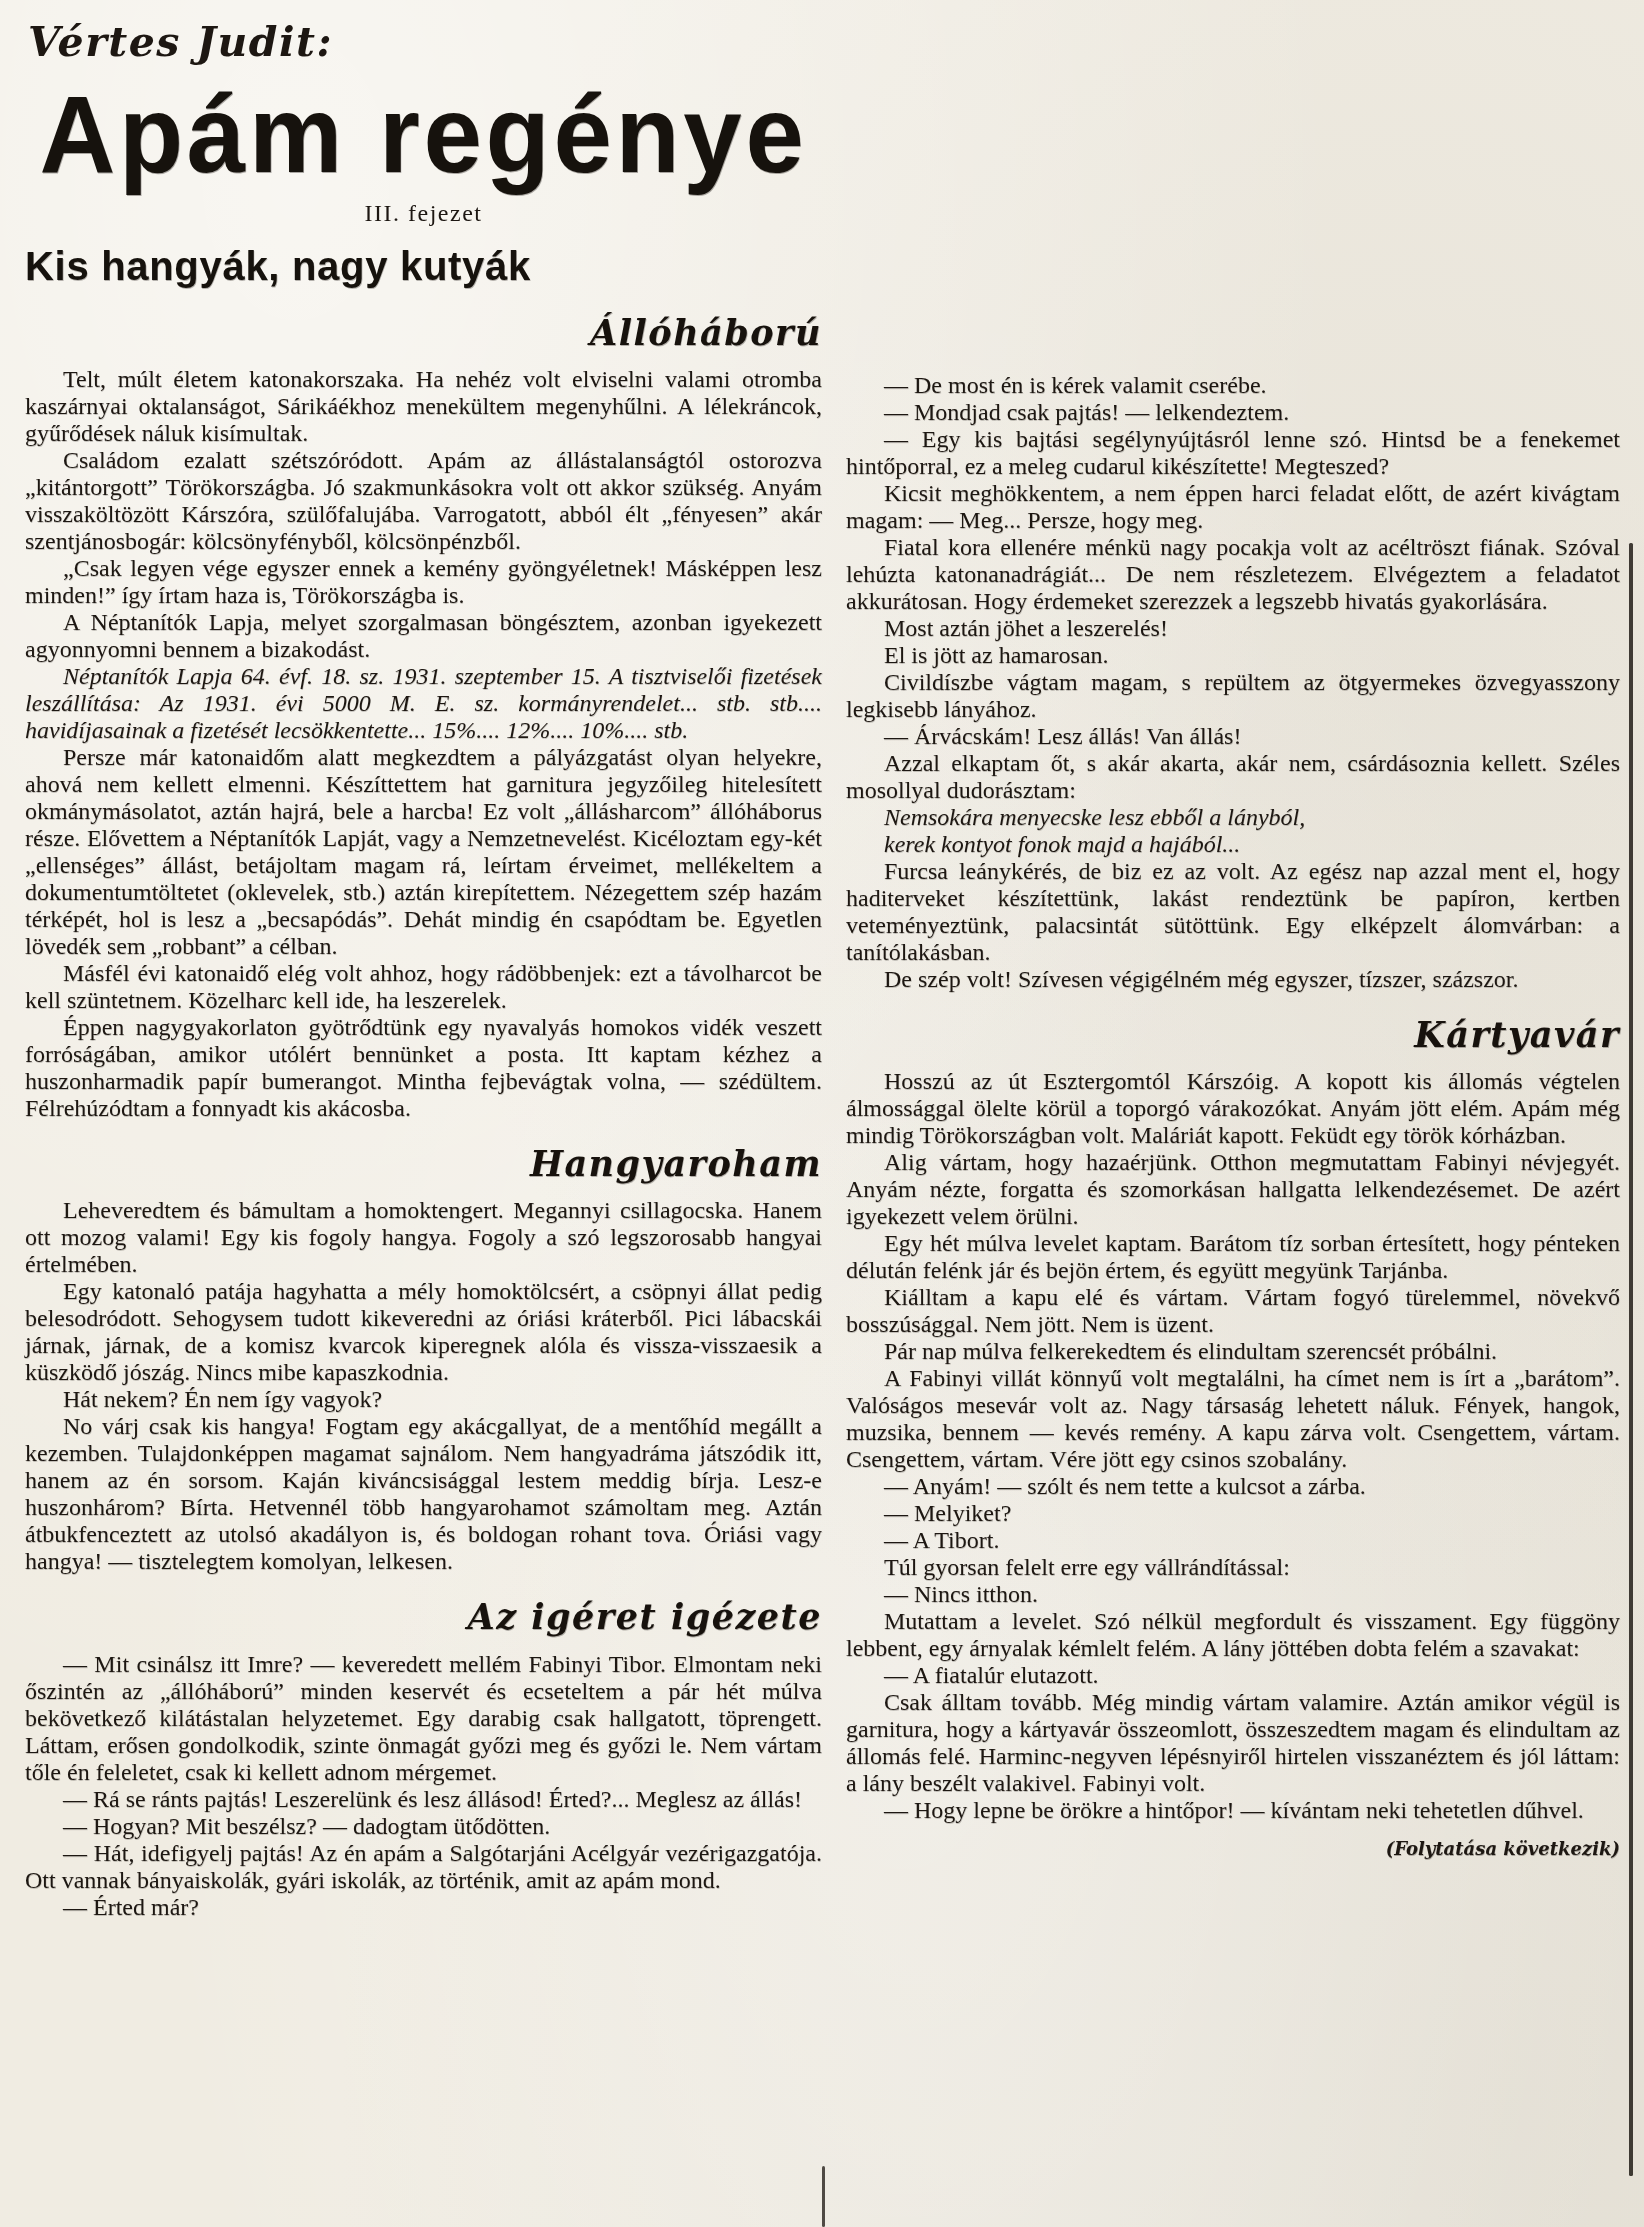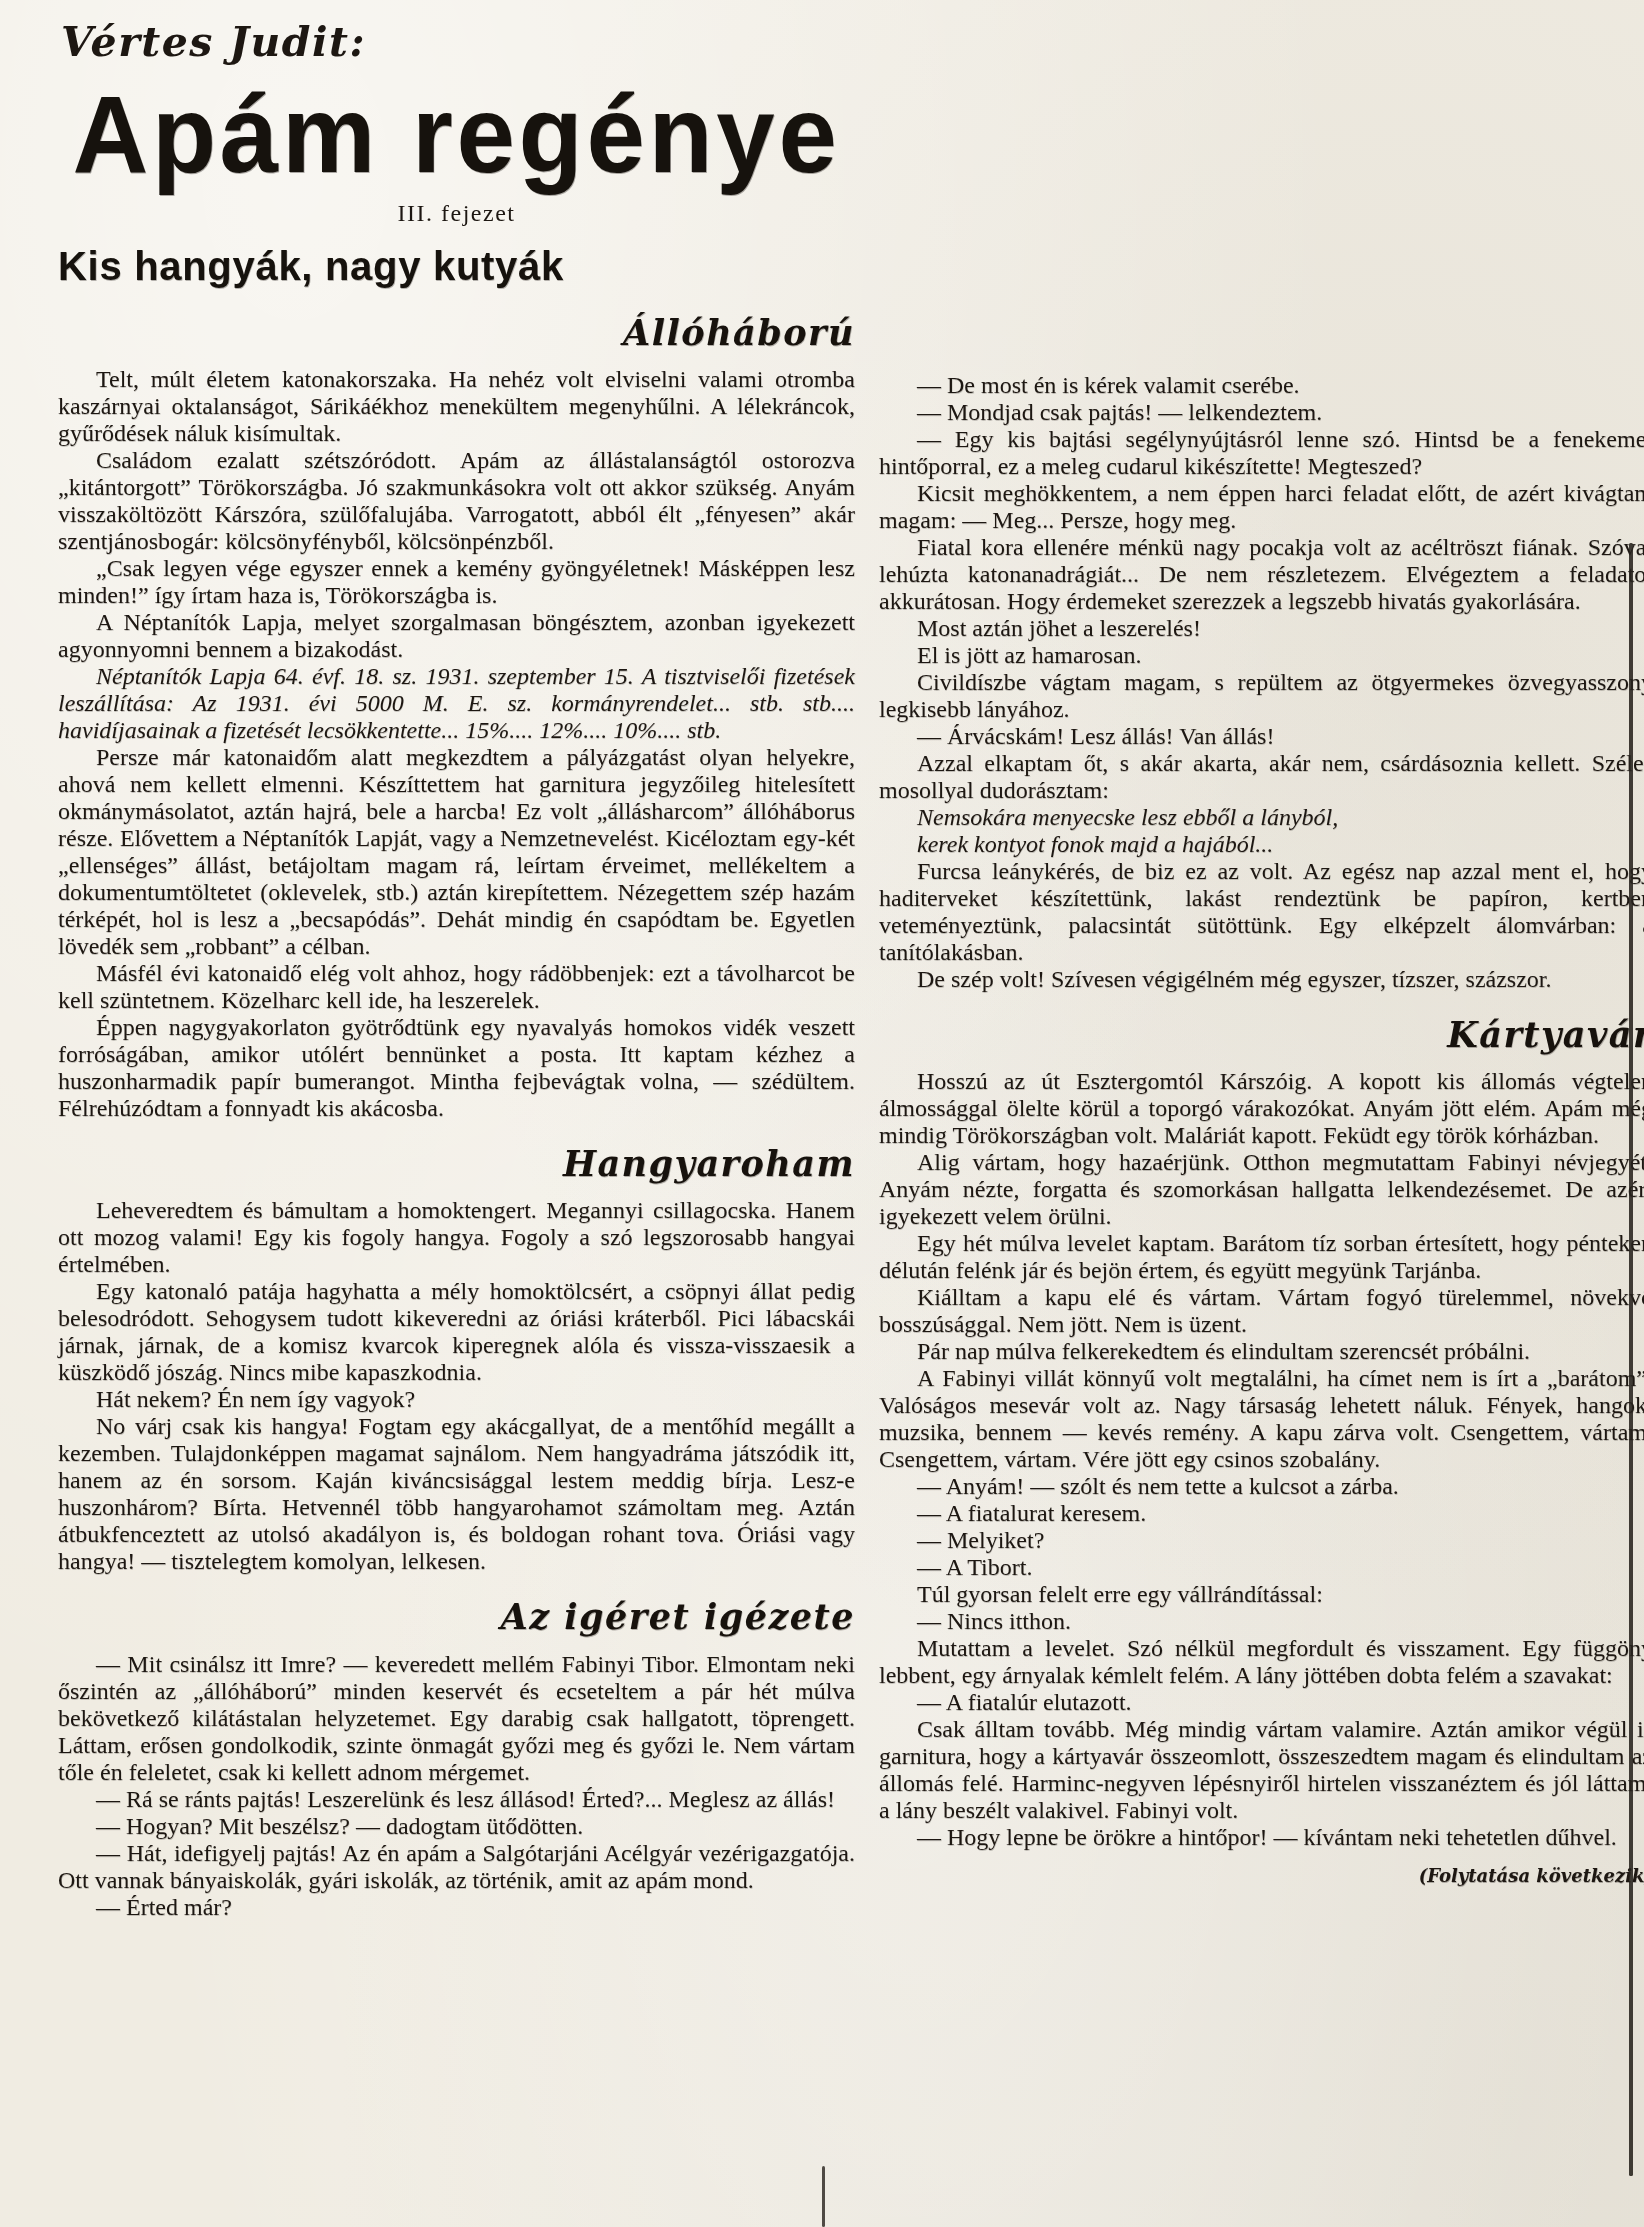--- a/index.html
+++ b/index.html
@@ -11,21 +11,21 @@
     background:
       radial-gradient(ellipse at 18% 8%, rgba(255,255,255,.55), transparent 55%),
       radial-gradient(ellipse at 85% 30%, rgba(214,209,198,.30), transparent 50%),
       radial-gradient(ellipse at 55% 75%, rgba(255,255,255,.35), transparent 60%),
       radial-gradient(ellipse at 92% 95%, rgba(205,200,188,.35), transparent 55%),
       #f0ece2;
     overflow:hidden;
     color:#1d1712;
     font-family:"Liberation Serif", serif;
   }
-  .col{position:absolute;margin-left:33px;}
+  .col{position:absolute;}
   .col-left{left:25px;top:8.9px;width:797px;}
   .col-right{left:846px;top:372px;width:774px;}
 
   .masthead{margin:0 0 4.4px 0;}
   .author{
     font-family:"DejaVu Serif", serif;
     font-style:italic;font-weight:bold;
     font-size:41px;line-height:49px;
     letter-spacing:1.5px;margin:8.9px 0 0 3px;
   }
@@ -130,21 +130,20 @@
         <p class="para">Furcsa leánykérés, de biz ez az volt. Az egész nap azzal ment el, hogy haditerveket készítettünk, lakást rendeztünk be papíron, kertben veteményeztünk, palacsintát sütöttünk. Egy elképzelt álomvárban: a tanítólakásban.</p>
         <p class="para">De szép volt! Szívesen végigélném még egyszer, tízszer, százszor.</p>
         <h2 class="sec-heading">Kártyavár</h2>
         <p class="para">Hosszú az út Esztergomtól Kárszóig. A kopott kis állomás végtelen álmossággal ölelte körül a toporgó várakozókat. Anyám jött elém. Apám még mindig Törökországban volt. Maláriát kapott. Feküdt egy török kórházban.</p>
         <p class="para">Alig vártam, hogy hazaérjünk. Otthon megmutattam Fabinyi névjegyét. Anyám nézte, forgatta és szomorkásan hallgatta lelkendezésemet. De azért igyekezett velem örülni.</p>
         <p class="para">Egy hét múlva levelet kaptam. Barátom tíz sorban értesített, hogy pénteken délután felénk jár és bejön értem, és együtt megyünk Tarjánba.</p>
         <p class="para">Kiálltam a kapu elé és vártam. Vártam fogyó türelemmel, növekvő bosszúsággal. Nem jött. Nem is üzent.</p>
         <p class="para">Pár nap múlva felkerekedtem és elindultam szerencsét próbálni.</p>
         <p class="para">A Fabinyi villát könnyű volt megtalálni, ha címet nem is írt a „barátom”. Valóságos mesevár volt az. Nagy társaság lehetett náluk. Fények, hangok, muzsika, bennem — kevés remény. A kapu zárva volt. Csengettem, vártam. Csengettem, vártam. Vére jött egy csinos szobalány.</p>
         <p class="para">— Anyám! — szólt és nem tette a kulcsot a zárba.</p>
-        <p class="para">— A fiatalurat keresem.</p>
         <p class="para">— Melyiket?</p>
         <p class="para">— A Tibort.</p>
         <p class="para">Túl gyorsan felelt erre egy vállrándítással:</p>
         <p class="para">— Nincs itthon.</p>
         <p class="para">Mutattam a levelet. Szó nélkül megfordult és visszament. Egy függöny lebbent, egy árnyalak kémlelt felém. A lány jöttében dobta felém a szavakat:</p>
         <p class="para">— A fiatalúr elutazott.</p>
         <p class="para">Csak álltam tovább. Még mindig vártam valamire. Aztán amikor végül is garnitura, hogy a kártyavár összeomlott, összeszedtem magam és elindultam az állomás felé. Harminc-negyven lépésnyiről hirtelen visszanéztem és jól láttam: a lány beszélt valakivel. Fabinyi volt.</p>
         <p class="para">— Hogy lepne be örökre a hintőpor! — kívántam neki tehetetlen dűhvel.</p>
         <p class="continuation">(Folytatása következik)</p>
       </div>

